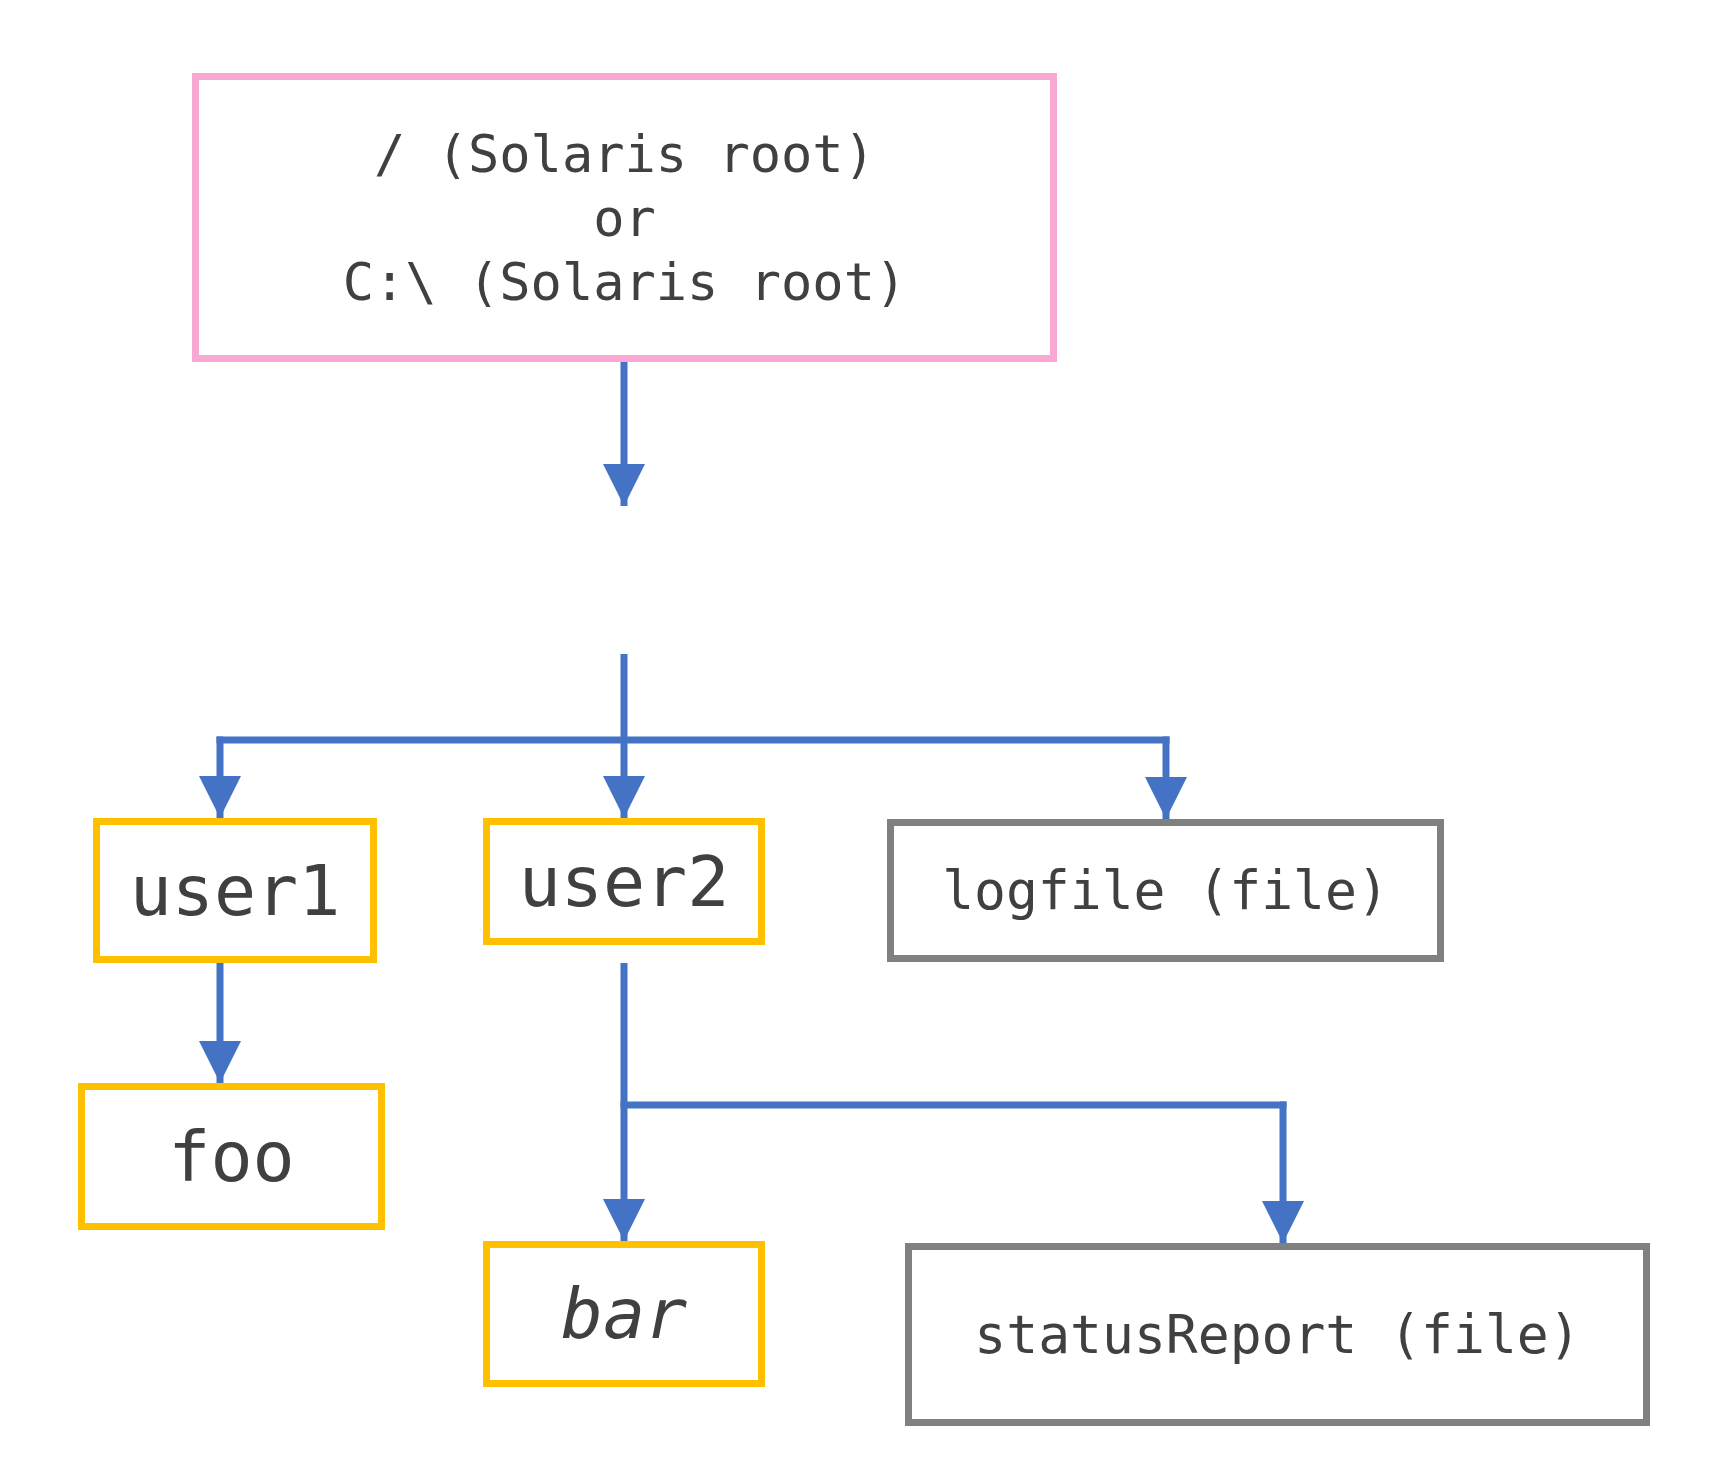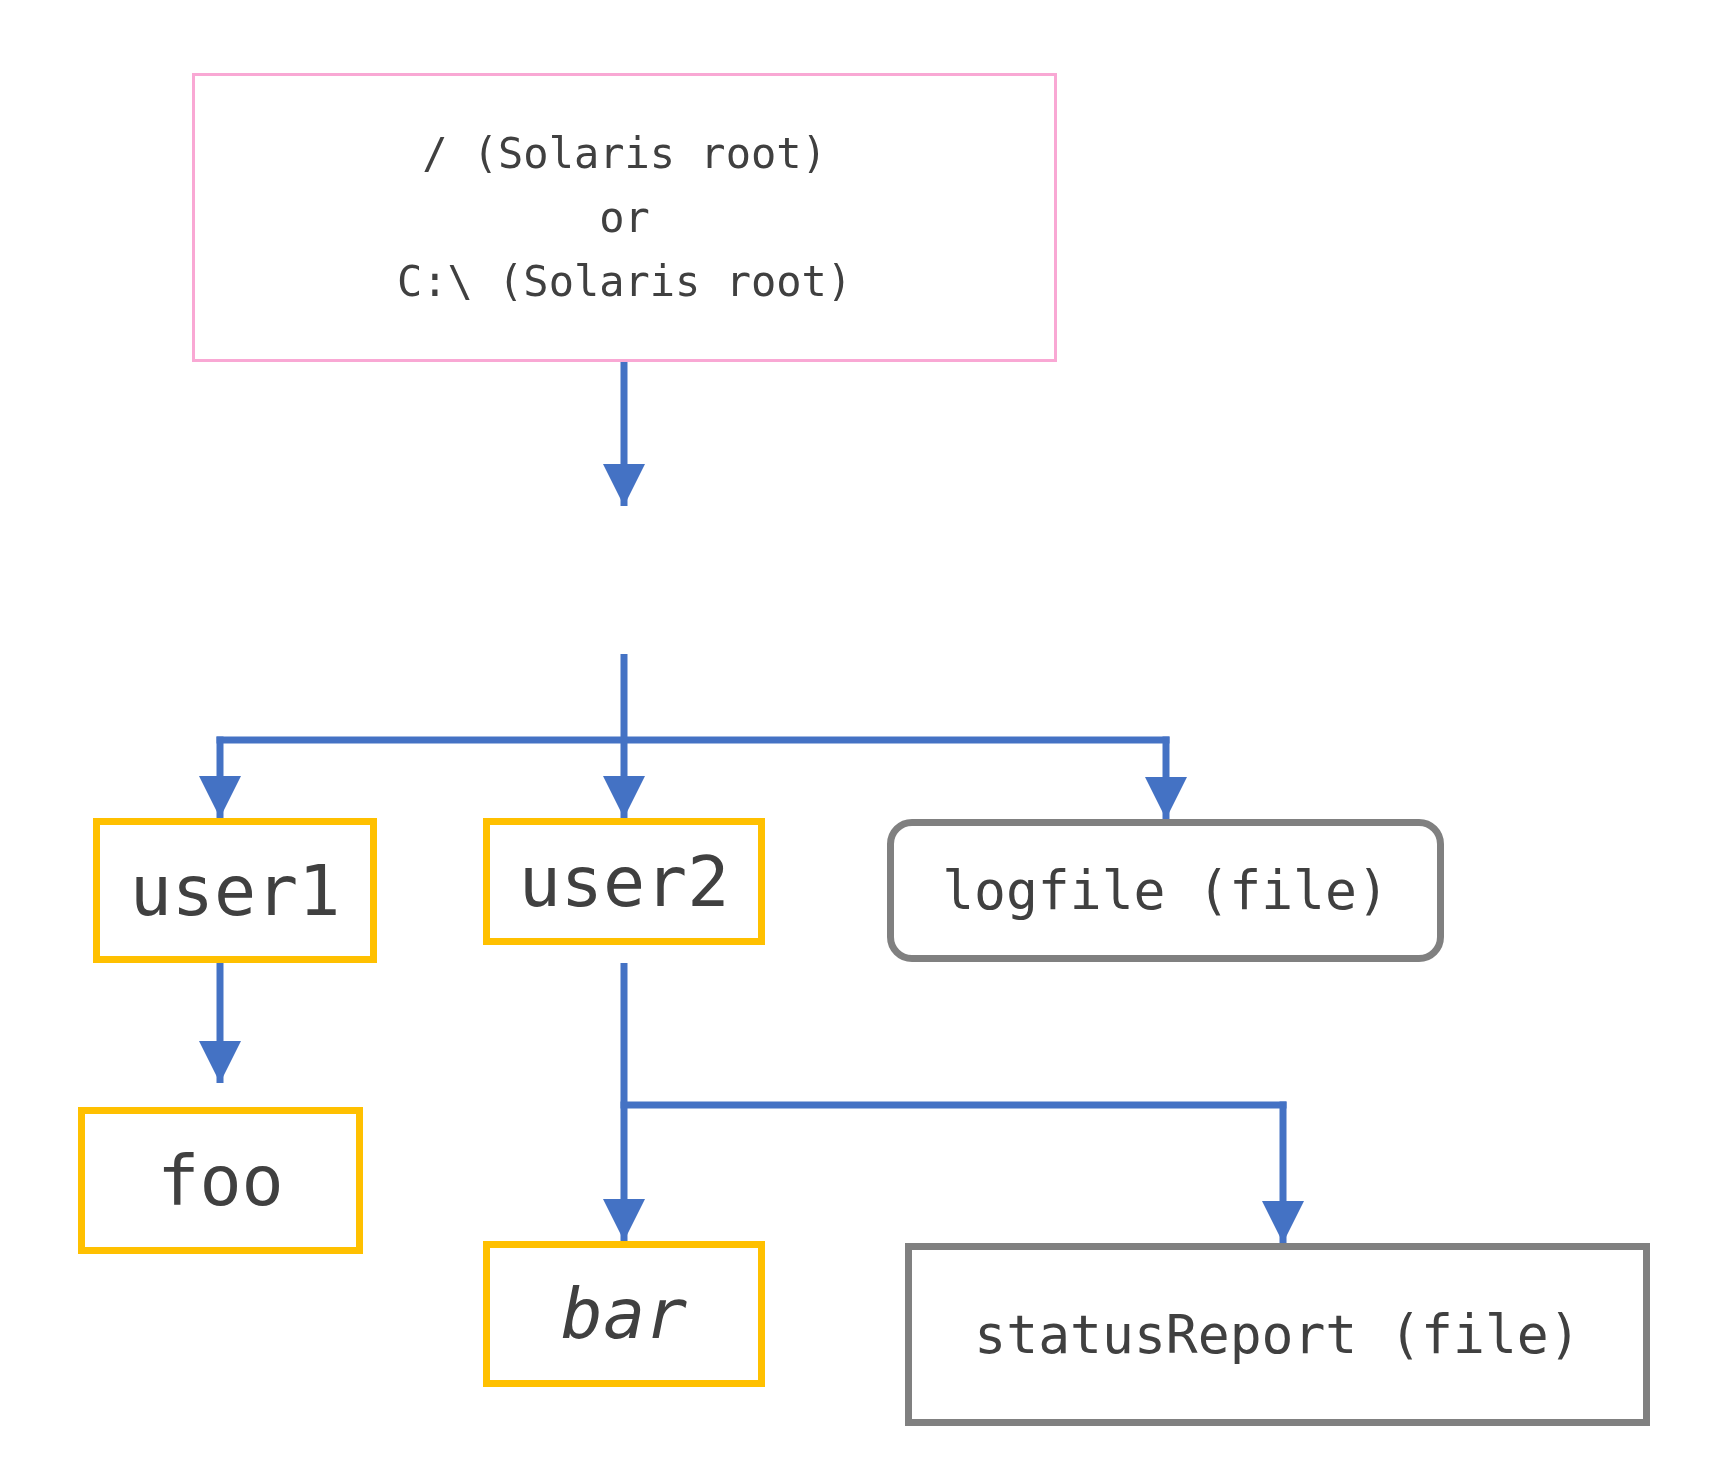--- a/index.html
+++ b/index.html
@@ -23,22 +23,22 @@
     box-sizing: border-box;
     display: flex;
     align-items: center;
     justify-content: center;
     text-align: center;
     color: #404040;
     background: #ffffff;
     white-space: nowrap;
   }
   .node--root {
-    border: 3px solid #f9a8d4;
-    font-size: 42px;
+    border: 7px solid #f9a8d4;
+    font-size: 52px;
     line-height: 64px;
     flex-direction: column;
   }
   .node--home { border: 7px solid #70AD47; font-size: 70px; }
   .node--dir  { border: 7px solid #FFC000; font-size: 70px; }
   .node--file { border: 7px solid #808080; font-size: 53px; }
 </style>
 </head>
 <body>
 
@@ -80,25 +80,25 @@
 
 
   <div class="node node--dir" style="left:78px; top:818px; width:284px; height:145px;margin-left:15px;">
     <span>user1</span>
   </div>
 
   <div class="node node--dir" style="left:483px; top:818px; width:282px; height:127px;">
     <span>user2</span>
   </div>
 
-  <div class="node node--file" style="left:887px; top:819px; width:557px; height:143px;border-radius:25px;">
+  <div class="node node--file" style="left:887px; top:819px; width:557px; height:143px;">
     <span>logfile (file)</span>
   </div>
 
-  <div class="node node--dir" style="left:78px; top:1083px; width:285px; height:147px;margin-top:24px;">
+  <div class="node node--dir" style="left:78px; top:1083px; width:307px; height:147px;">
     <span>foo</span>
   </div>
 
   <div class="node node--dir" style="left:483px; top:1241px; width:282px; height:146px;font-style:italic;">
     <span>bar</span>
   </div>
 
   <div class="node node--file" style="left:905px; top:1243px; width:745px; height:183px;">
     <span>statusReport (file)</span>
   </div>

